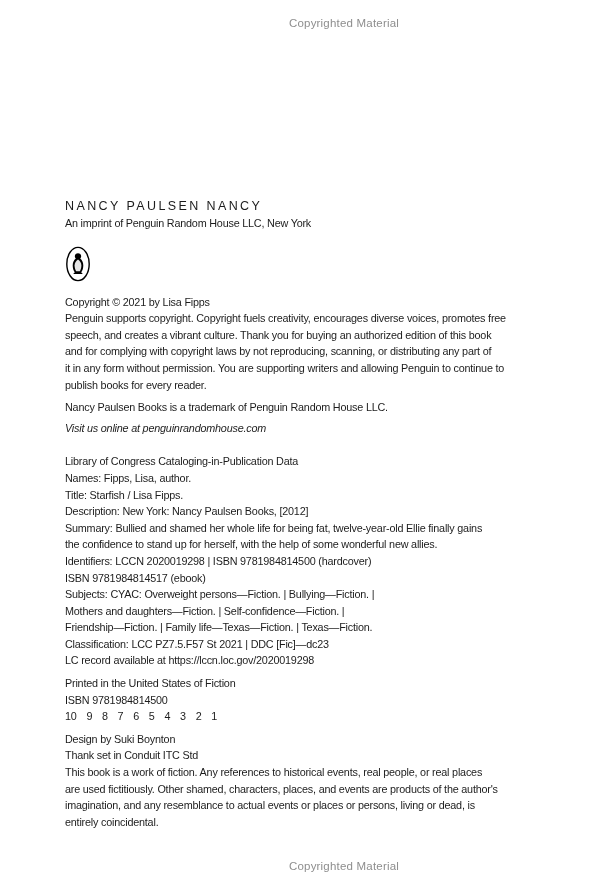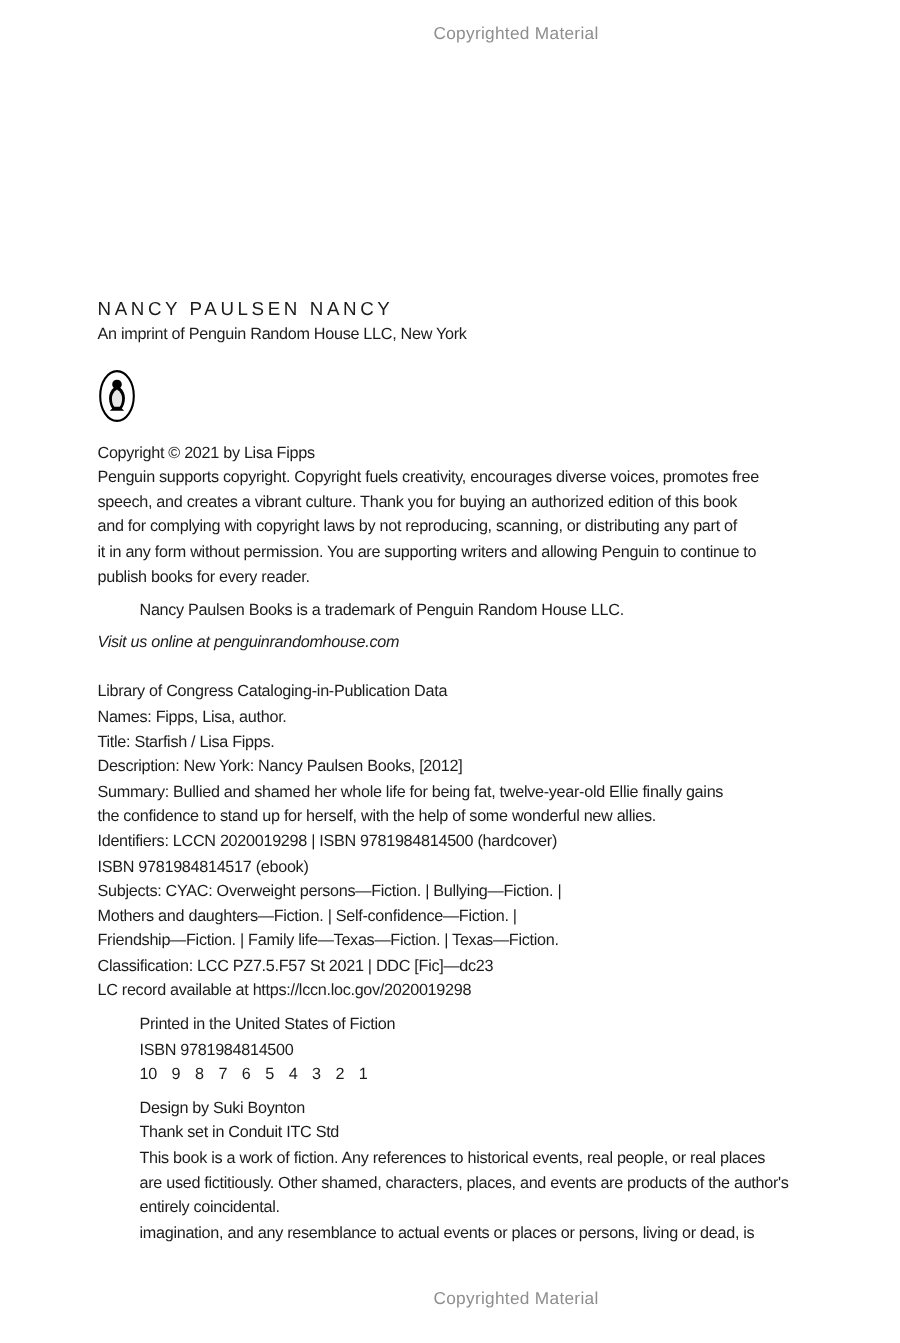--- a/index.html
+++ b/index.html
@@ -42,21 +42,21 @@
   .imprint-name {
     font-size: 12.5px;
     letter-spacing: 2.4px;
     line-height: 17px;
   }
   .logo-wrap {
     margin-top: 14px;
     margin-bottom: 12px;
     height: 36px;
   }
-  .block-gap-sm { margin-top: 6px; margin-left: 28px; }
+  .block-gap-sm { margin-top: 6px; }
   .block-gap-md { margin-top: 4px; font-style: italic; }
   .block-gap-xs { margin-top: 17px; }
   .printing-numbers { word-spacing: 7px; }
 </style>
 </head>
 <body>
 
 <div class="watermark top">Copyrighted Material</div>
 
 <div class="content">
@@ -111,20 +111,20 @@
     <div class="line">ISBN 9781984814500</div>
     <div class="line printing-numbers">10 9 8 7 6 5 4 3 2 1</div>
   </div>
 
   <div class="block-gap-sm">
     <div class="line">Design by Suki Boynton</div>
     <div class="line">Thank set in Conduit ITC Std</div>
     <div>
         <div class="line">This book is a work of fiction. Any references to historical events, real people, or real places</div>
         <div class="line">are used fictitiously. Other shamed, characters, places, and events are products of the author's</div>
+        <div class="line">imagination, and any resemblance to actual events or places or persons, living or dead, is</div>
         <div class="line">entirely coincidental.</div>
-        <div class="line">imagination, and any resemblance to actual events or places or persons, living or dead, is</div>
       </div>
   </div>
 
 </div>
 
 <div class="watermark bottom">Copyrighted Material</div>
 
 </body></html>

